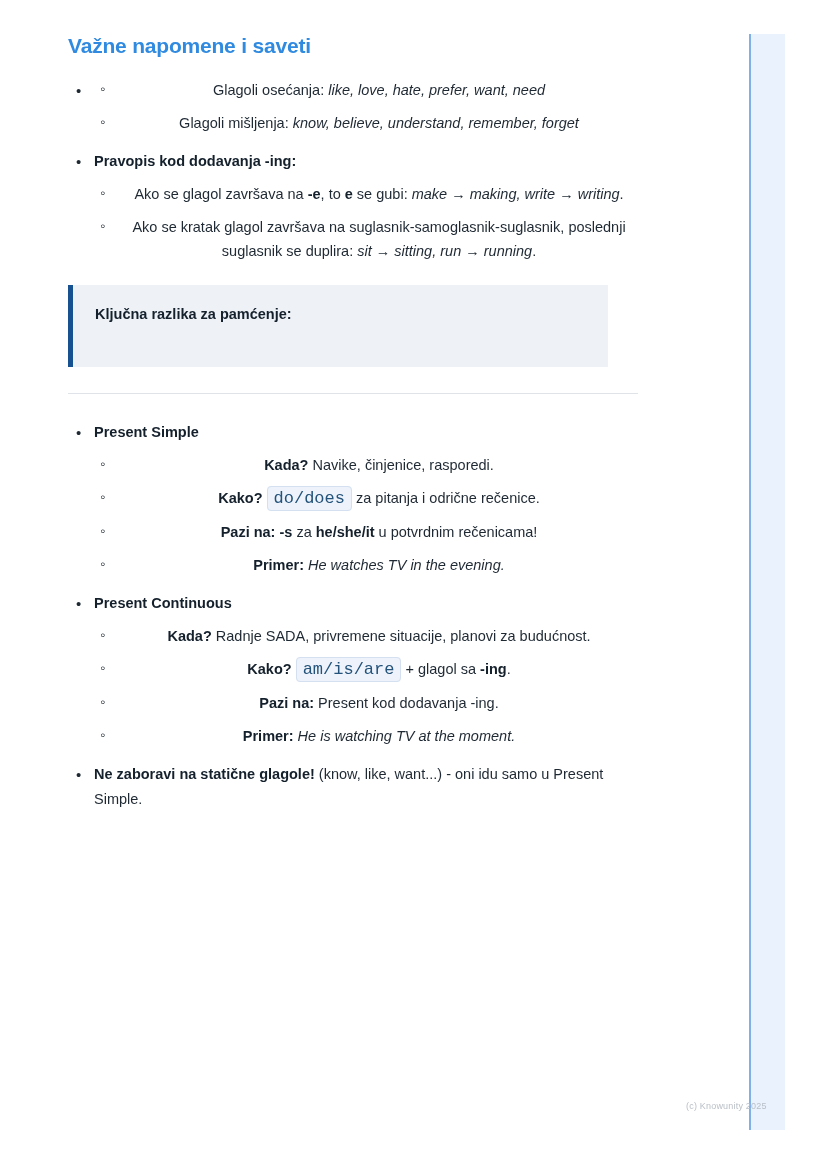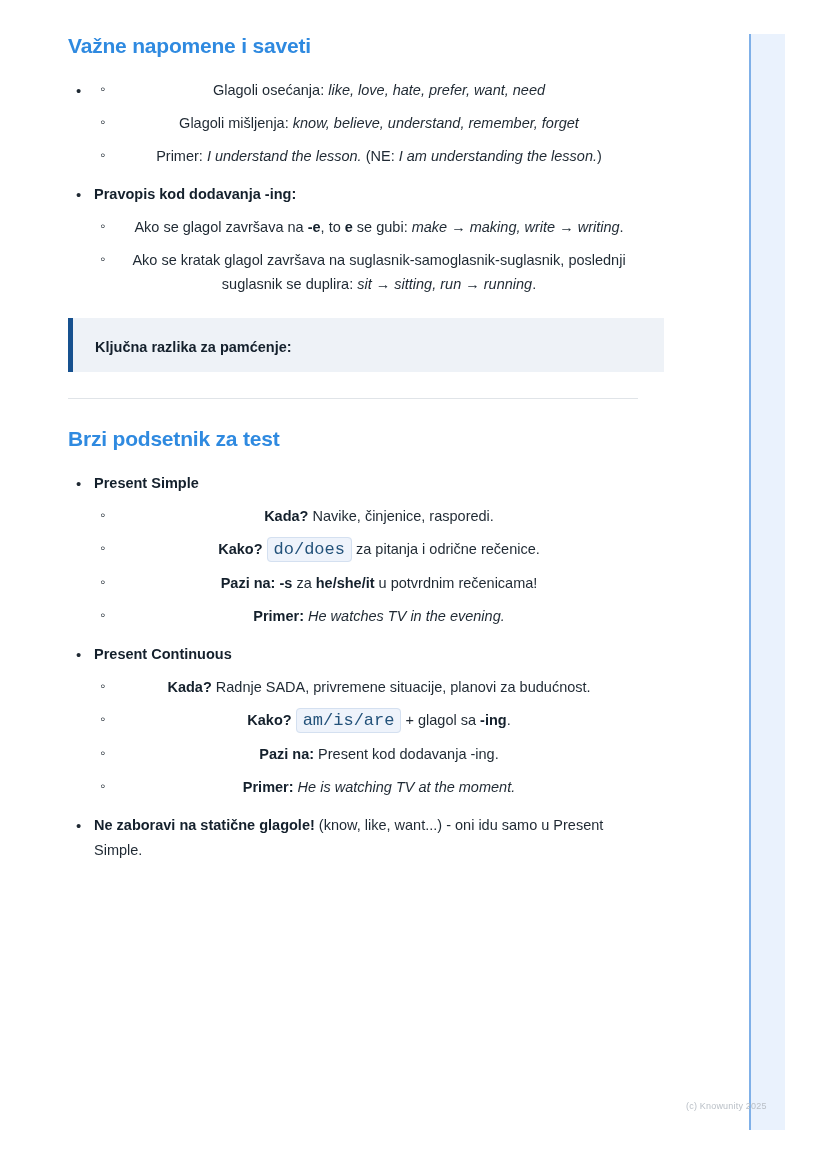--- a/index.html
+++ b/index.html
@@ -107,22 +107,22 @@
     background: #eef3fb;
     border: 1px solid #d4e0f0;
     border-radius: 4px;
     padding: 2px 6px;
     color: #23527a;
   }
   .callout {
     margin: 22px 8px 10px 0;
     background: #eef2f7;
     border-left: 5px solid #17518f;
-    padding: 18px 22px 8px 22px;
-    width: 596px;
+    padding: 18px 22px 36px 22px;
+    width: 540px;
     box-sizing: border-box;
   }
   .callout-title {
     font-weight: bold;
     font-size: 14.5px;
     line-height: 22px;
     color: #14202c;
     margin-bottom: 6px;
   }
   .callout ul {
@@ -175,23 +175,20 @@
     <ul class="lvl1">
 
       <li>
         <ul class="lvl2">
           <li>
             <span>Glagoli osećanja: </span><i>like, love, hate, prefer, want, need</i>
           </li>
           <li>
             <span>Glagoli mišljenja: </span><i>know, believe, understand, remember, forget</i>
           </li>
-          <li>
-            <span>Primer: </span><i>I understand the lesson.</i><span> (NE: </span><i>I am understanding the lesson.</i><span>)</span>
-          </li>
         </ul>
       </li>
 
       <li>
         <b>Pravopis kod dodavanja -ing:</b>
         <ul class="lvl2">
           <li>
             <span>Ako se glagol završava na </span><b>-e</b><span>, to </span><b>e</b><span> se gubi: </span><i>make → making, write → writing</i><span>.</span>
           </li>
           <li>
@@ -200,21 +197,20 @@
         </ul>
       </li>
     </ul>
 
     <div class="callout">
       <div class="callout-title">Ključna razlika za pamćenje:</div>
     </div>
 
     <hr class="divider">
 
-    <h1 class="section-title second">Brzi podsetnik za test</h1>
 
     <ul class="lvl1">
 
       <li>
         <b>Present Simple</b>
         <ul class="lvl2">
           <li>
             <b>Kada?</b><span> Navike, činjenice, rasporedi.</span>
           </li>
           <li>

